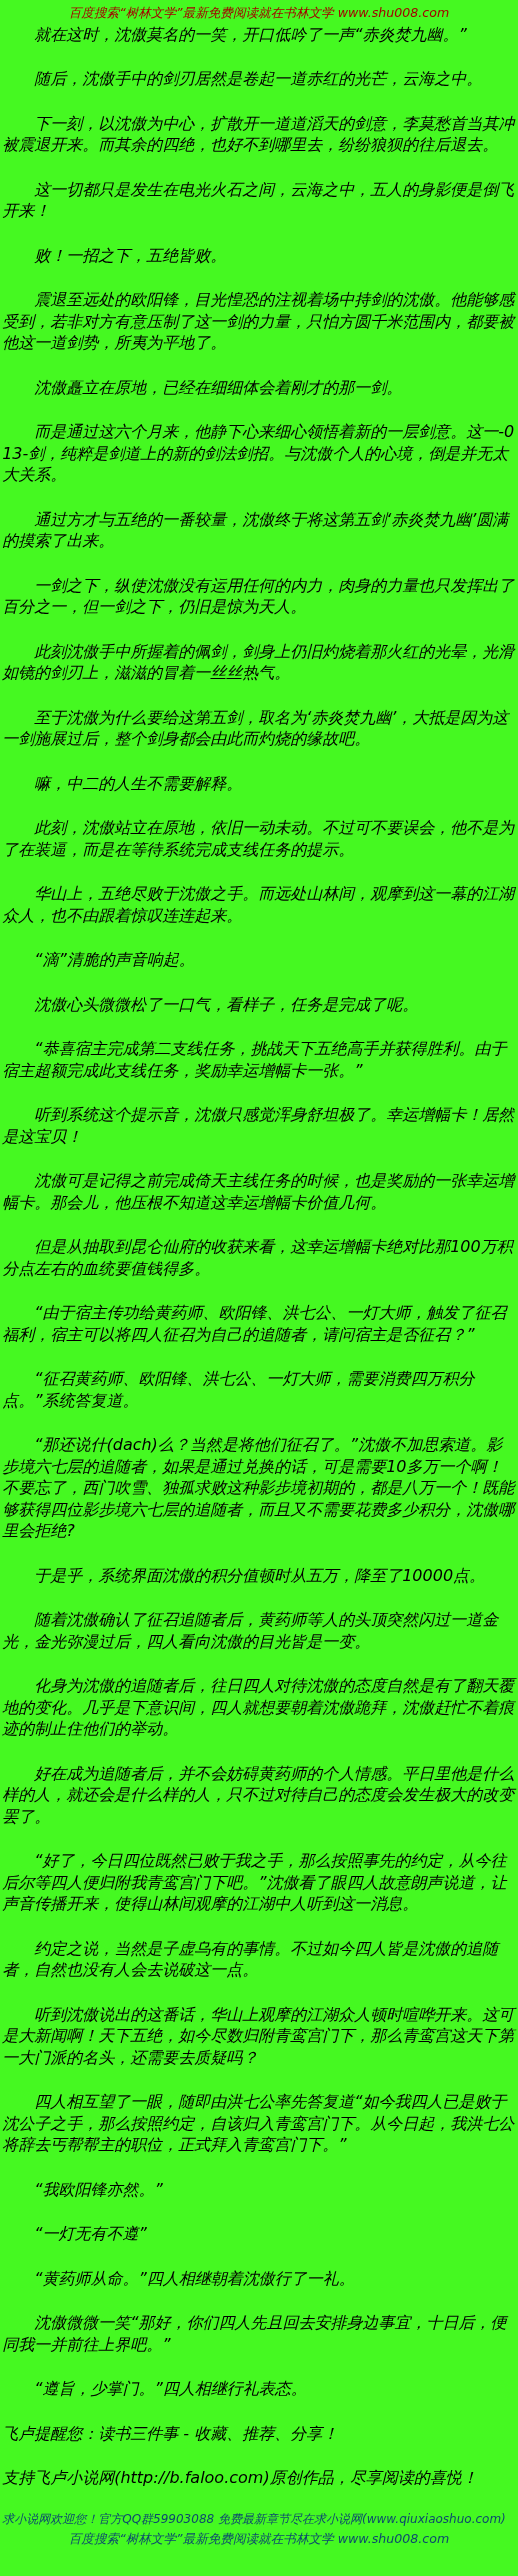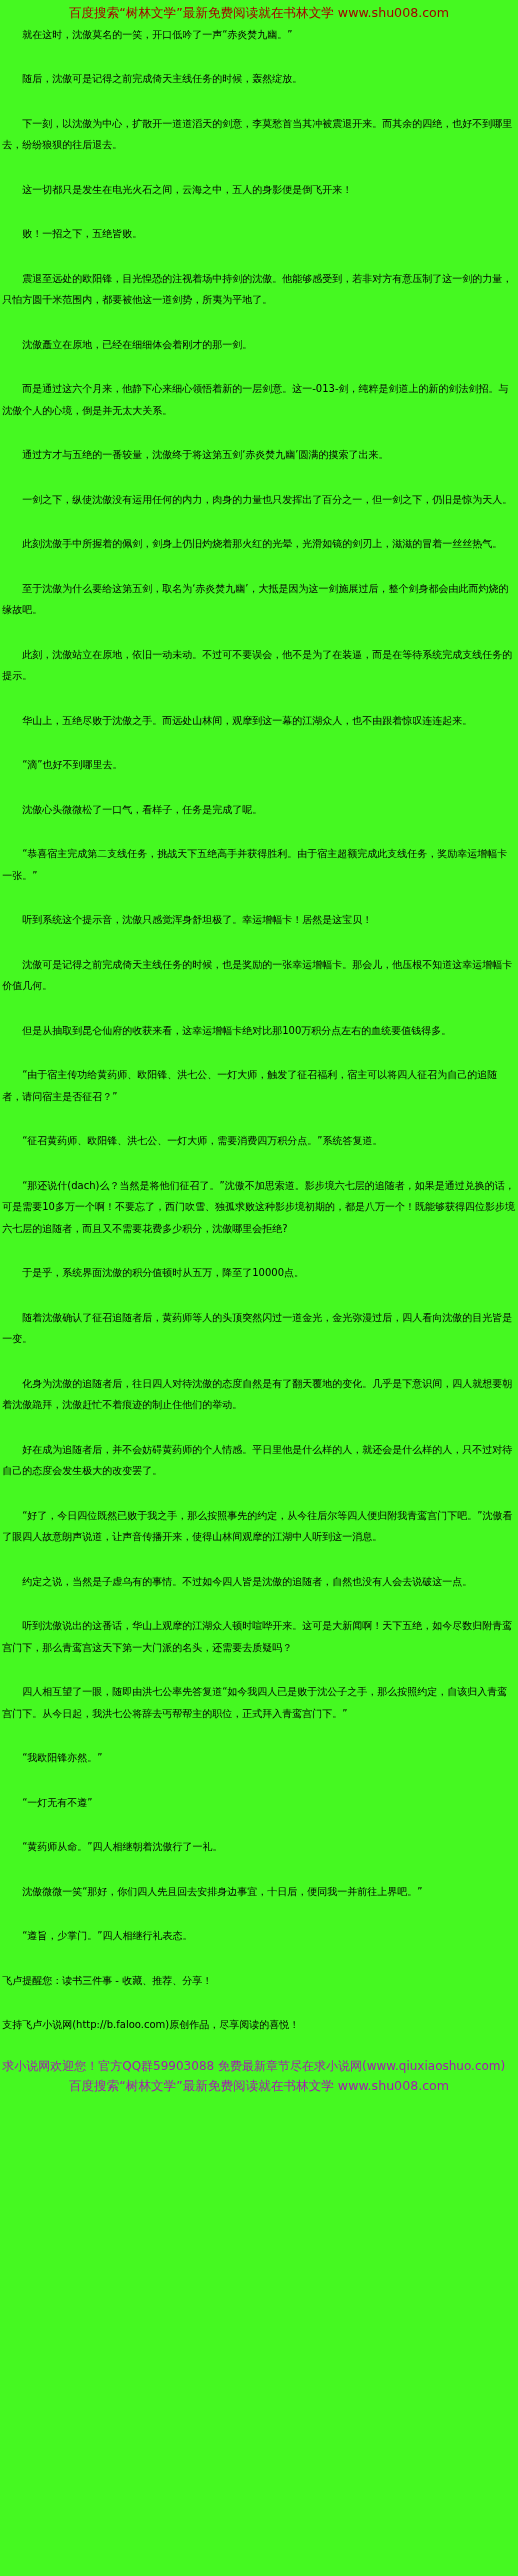--- a/index.html
+++ b/index.html
@@ -10,76 +10,78 @@
     width: 518px;
     height: 2576px;
     overflow: hidden;
     background: #45F921;
     font-family: "DejaVu Sans", sans-serif;
     color: #000000;
   }
   .page {
     padding: 4.4px 2.2px 0 2.2px;
     box-sizing: border-box;
+    font-style: italic;
   }
   .promo-top {
     color: #A40000;
     font-size: 12.6px;
     line-height: 18px;
     text-align: center;
     margin: 0 0 1.5px 0;
   }
   .para {
-    font-size: 10px;
+    font-size: 16px;
     line-height: 21.5px;
     text-indent: 2em;
     margin: 23px 0 0 0;
     word-break: break-all;
   }
   .para.first {
     margin-top: 1.5px;
   }
   .para.flush {
     text-indent: 0;
   }
   .footer-promo {
-    color: #a21caf;
+    color: #0c4a6e;
     font-size: 12px;
     line-height: 19px;
     margin: 21px 0 0 0;
     word-break: break-all;
   }
   .footer-promo.centered {
     text-align: center;
     margin-top: 0;
     font-size: 12.6px;
   }
 </style>
 </head>
 <body>
 
 <div class="page">
 
   <div class="promo-top">百度搜索“树林文学”最新免费阅读就在书林文学 www.shu008.com</div>
 
   <div class="para first">就在这时，沈傲莫名的一笑，开口低吟了一声“赤炎焚九幽。”</div>
-  <div class="para">随后，沈傲可是记得之前完成倚天主线任务的时候，轰然绽放。</div>
+  <div class="para">随后，沈傲手中的剑刃居然是卷起一道赤红的光芒，云海之中。</div>
   <div class="para">下一刻，以沈傲为中心，扩散开一道道滔天的剑意，李莫愁首当其冲被震退开来。而其余的四绝，也好不到哪里去，纷纷狼狈的往后退去。</div>
   <div class="para">这一切都只是发生在电光火石之间，云海之中，五人的身影便是倒飞开来！</div>
   <div class="para">败！一招之下，五绝皆败。</div>
   <div class="para">震退至远处的欧阳锋，目光惶恐的注视着场中持剑的沈傲。他能够感受到，若非对方有意压制了这一剑的力量，只怕方圆千米范围内，都要被他这一道剑势，所夷为平地了。</div>
   <div class="para">沈傲矗立在原地，已经在细细体会着刚才的那一剑。</div>
   <div class="para">而是通过这六个月来，他静下心来细心领悟着新的一层剑意。这一-013-剑，纯粹是剑道上的新的剑法剑招。与沈傲个人的心境，倒是并无太大关系。</div>
   <div class="para">通过方才与五绝的一番较量，沈傲终于将这第五剑‘赤炎焚九幽’圆满的摸索了出来。</div>
   <div class="para">一剑之下，纵使沈傲没有运用任何的内力，肉身的力量也只发挥出了百分之一，但一剑之下，仍旧是惊为天人。</div>
   <div class="para">此刻沈傲手中所握着的佩剑，剑身上仍旧灼烧着那火红的光晕，光滑如镜的剑刃上，滋滋的冒着一丝丝热气。</div>
   <div class="para">至于沈傲为什么要给这第五剑，取名为‘赤炎焚九幽’，大抵是因为这一剑施展过后，整个剑身都会由此而灼烧的缘故吧。</div>
+  <div class="para">嘛，中二的人生不需要解释。</div>
   <div class="para">此刻，沈傲站立在原地，依旧一动未动。不过可不要误会，他不是为了在装逼，而是在等待系统完成支线任务的提示。</div>
   <div class="para">华山上，五绝尽败于沈傲之手。而远处山林间，观摩到这一幕的江湖众人，也不由跟着惊叹连连起来。</div>
-  <div class="para">“滴”也好不到哪里去。</div>
+  <div class="para">“滴”清脆的声音响起。</div>
   <div class="para">沈傲心头微微松了一口气，看样子，任务是完成了呢。</div>
   <div class="para">“恭喜宿主完成第二支线任务，挑战天下五绝高手并获得胜利。由于宿主超额完成此支线任务，奖励幸运增幅卡一张。”</div>
   <div class="para">听到系统这个提示音，沈傲只感觉浑身舒坦极了。幸运增幅卡！居然是这宝贝！</div>
   <div class="para">沈傲可是记得之前完成倚天主线任务的时候，也是奖励的一张幸运增幅卡。那会儿，他压根不知道这幸运增幅卡价值几何。</div>
   <div class="para">但是从抽取到昆仑仙府的收获来看，这幸运增幅卡绝对比那100万积分点左右的血统要值钱得多。</div>
   <div class="para">“由于宿主传功给黄药师、欧阳锋、洪七公、一灯大师，触发了征召福利，宿主可以将四人征召为自己的追随者，请问宿主是否征召？”</div>
   <div class="para">“征召黄药师、欧阳锋、洪七公、一灯大师，需要消费四万积分点。”系统答复道。</div>
   <div class="para">“那还说什(dach)么？当然是将他们征召了。”沈傲不加思索道。影步境六七层的追随者，如果是通过兑换的话，可是需要10多万一个啊！不要忘了，西门吹雪、独孤求败这种影步境初期的，都是八万一个！既能够获得四位影步境六七层的追随者，而且又不需要花费多少积分，沈傲哪里会拒绝?</div>
   <div class="para">于是乎，系统界面沈傲的积分值顿时从五万，降至了10000点。</div>
   <div class="para">随着沈傲确认了征召追随者后，黄药师等人的头顶突然闪过一道金光，金光弥漫过后，四人看向沈傲的目光皆是一变。</div>

